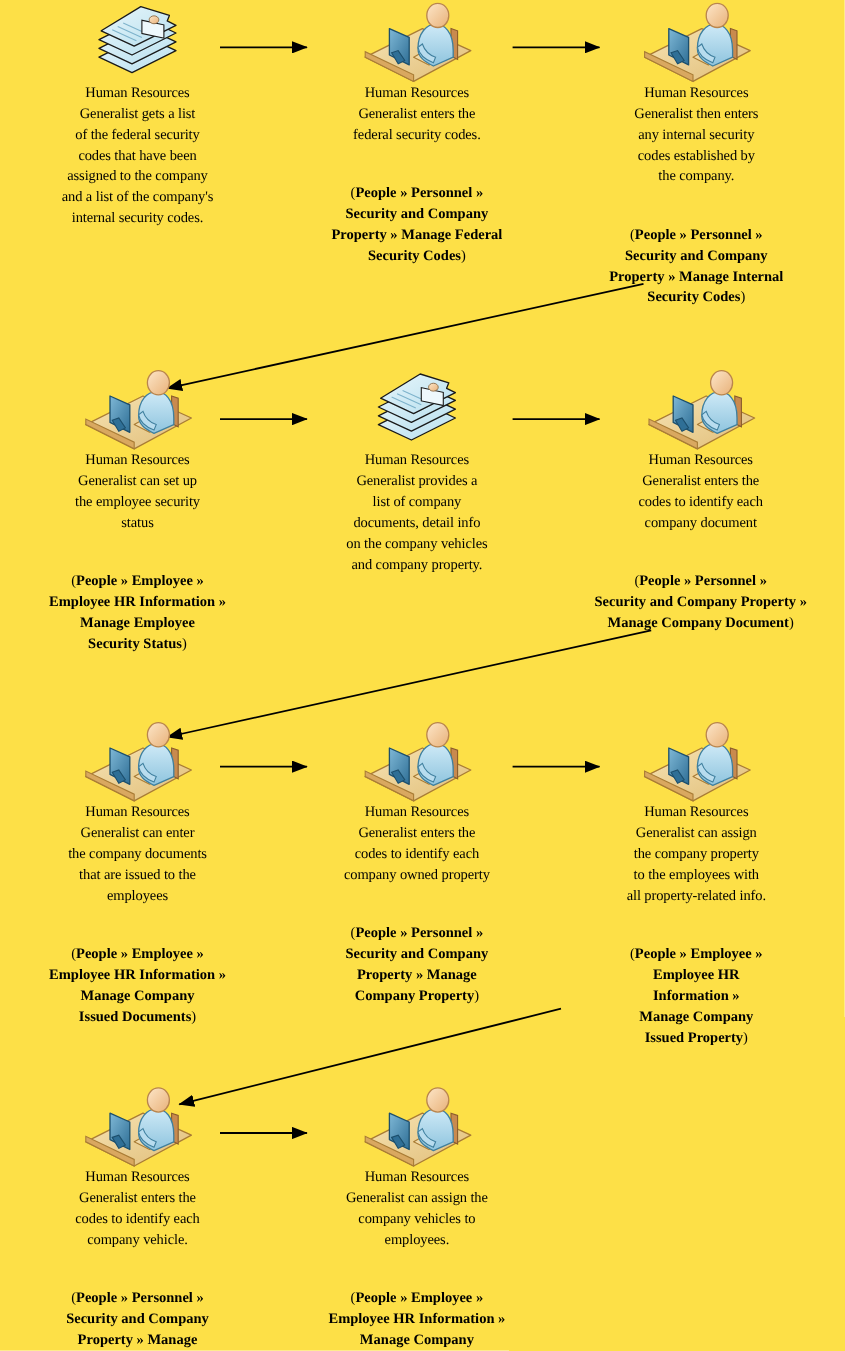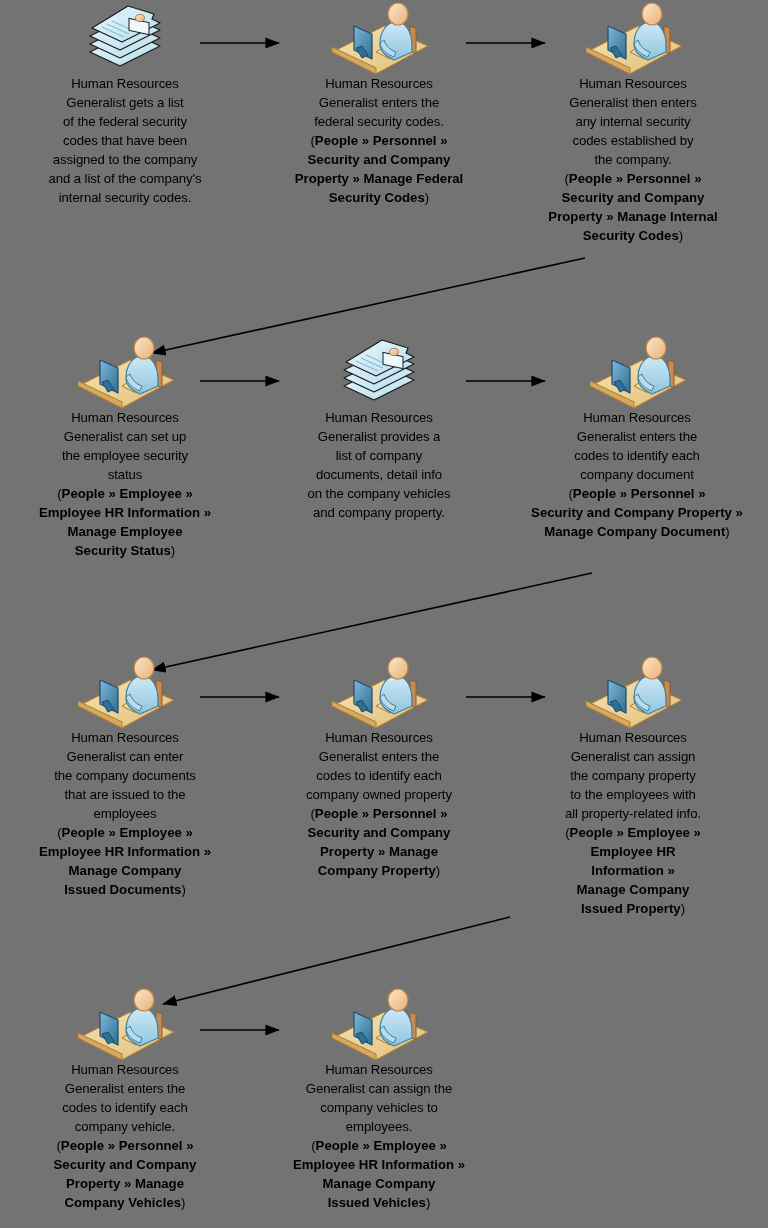--- a/index.html
+++ b/index.html
@@ -9,21 +9,22 @@
   }
   body {
     font-family: "Liberation Sans", sans-serif;
     color: #000000;
   }
   #canvas {
     position: relative;
     width: 768px;
     height: 1228px;
     overflow: hidden;
-    background: #737373;
+    background: #fde047;
+    font-family: Liberation Serif, serif;
   }
 
   
   .node {
     position: absolute;
     width: 250px;
     text-align: center;
   }
   .node .icon-wrap {
     height: 72px;
@@ -34,20 +35,21 @@
   .node .caption {
     font-size: 13.2px;
     line-height: 19px;
     letter-spacing: -0.1px;
     white-space: pre-line;
   }
   .node .path-text {
     font-size: 13.2px;
     line-height: 19px;
     white-space: pre-line;
+    margin-top: 34px;
   }
   .path-text .bold { font-weight: bold; }
   .paren { font-weight: normal; }
 
   
   .col-1 { left: 0px; }
   .col-2 { left: 254px; }
   .col-3 { left: 508px; }
 
   

